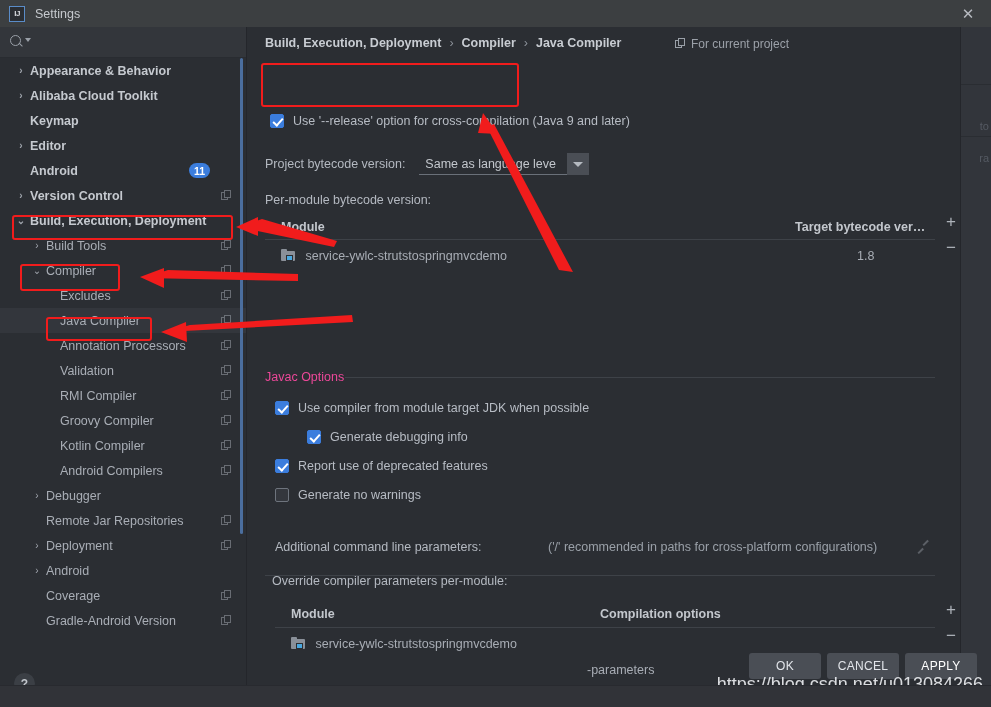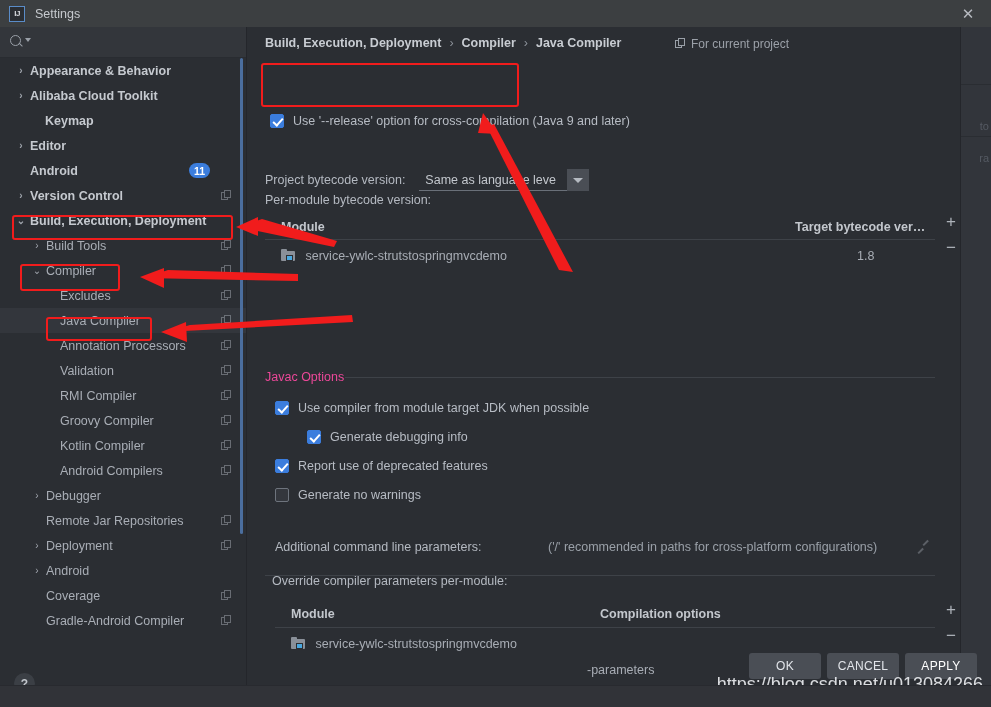--- a/index.html
+++ b/index.html
@@ -284,21 +284,21 @@
     <div id="side-list">
         <div class="side-item bold">
           <span class="twisty" style="left: 15px;">›</span>
           <span class="lbl" style="margin-left: 30px;">Appearance &amp; Behavior</span>
         </div>
         <div class="side-item bold">
           <span class="twisty" style="left: 15px;">›</span>
           <span class="lbl" style="margin-left: 30px;">Alibaba Cloud Toolkit</span>
         </div>
         <div class="side-item bold">
-          <span class="lbl" style="margin-left: 45px;">Keymap</span>
+          <span class="lbl" style="margin-left: 30px;">Keymap</span>
         </div>
         <div class="side-item bold">
           <span class="twisty" style="left: 15px;">›</span>
           <span class="lbl" style="margin-left: 30px;">Editor</span>
         </div>
         <div class="side-item bold">
           <span class="lbl" style="margin-left: 30px;">Android</span>
           <span class="badge">11</span>
         </div>
         <div class="side-item bold">
@@ -409,21 +409,21 @@
           <span class="lbl" style="margin-left: 46px;">Android</span>
         </div>
         <div class="side-item">
           <span class="lbl" style="margin-left: 46px;">Coverage</span>
           <span class="copy-icon">
             <i class="a"></i>
             <i class="b"></i>
           </span>
         </div>
         <div class="side-item">
-          <span class="lbl" style="margin-left: 46px;">Gradle-Android Compiler</span>
+          <span class="lbl" style="margin-left: 46px;">Gradle-Android Version</span>
           <span class="copy-icon">
             <i class="a"></i>
             <i class="b"></i>
           </span>
         </div>
       </div>
     <div class="side-scroll"></div>
   </div>
   <div class="help-btn">?</div>
 
@@ -444,21 +444,21 @@
         </span>
       <span>For current project</span>
     </div>
 
 
     <div class="row cbx-row" style="left:23px; top:87px;">
       <span class="cbx on" id="cbx-release"></span>
       <span class="t">Use '--release' option for cross-compilation (Java 9 and later)</span>
     </div>
 
-    <div class="row" style="left:18px; top:142px;">
+    <div class="row" style="left:18px; top:126px;">
       <span class="lbl-text">Project bytecode version:</span>
       <div class="combo boxed" style="margin-left:14px; width:170px;">
         <span class="val">Same as language leve</span>
         <span class="arrow-btn"></span>
       </div>
     </div>
 
     <div class="lbl-text" style="position:absolute; left:18px; top:166px;">Per-module bytecode version:</div>
 
     <div class="tbl-head" style="left:34px; top:193px;">Module</div>

